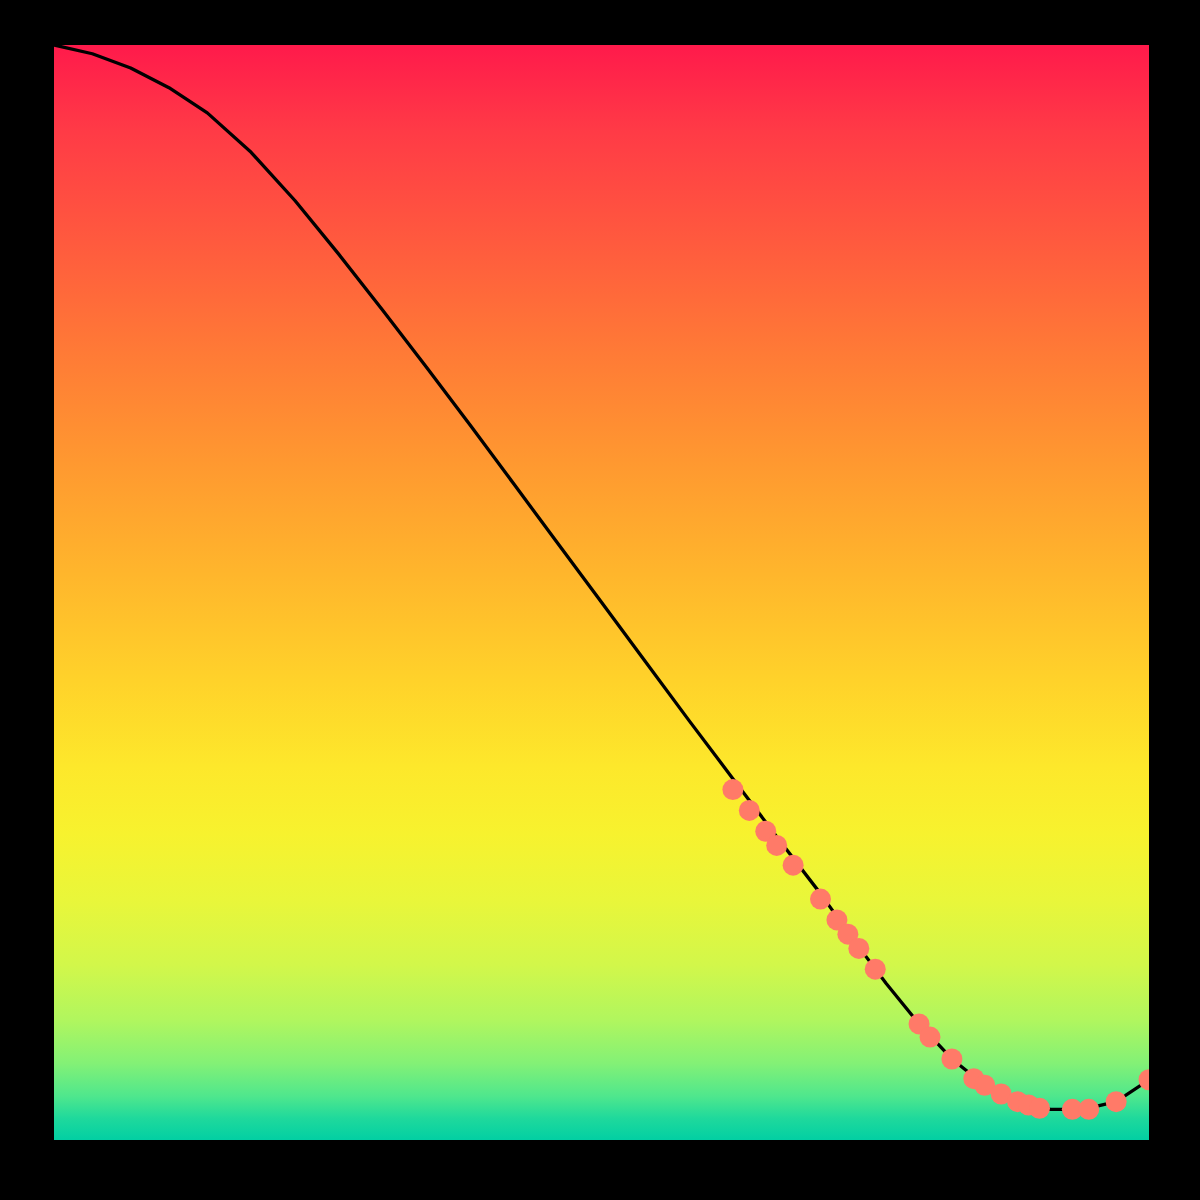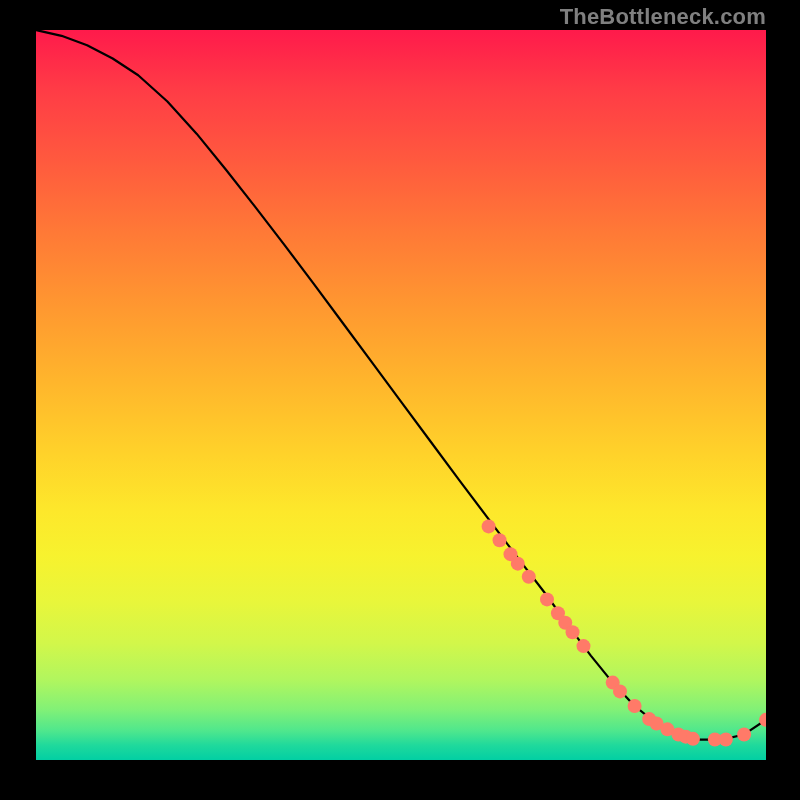--- a/index.html
+++ b/index.html
@@ -60,21 +60,20 @@
     font-weight: 600;
     color: #808080;
     letter-spacing: 0.2px;
     user-select: none;
   }
 </style>
 </head>
 <body>
 
 <div class="frame">
-  <div class="watermark">TheBottleneck.com</div>
   <div class="plot">
     <svg id="curve-svg" viewBox="0 0 730 730" preserveAspectRatio="none">
         <path d="M0.00 0.00 L25.55 5.84 L51.10 15.33 L76.65 28.47 L102.20 45.26 L131.40 71.54 L160.60 103.66 L189.80 139.43 L219.00 176.66 L248.20 214.62 L277.40 253.31 L306.60 292.73 L335.80 332.15 L365.00 371.57 L394.20 410.99 L423.40 450.41 L452.60 489.10 L481.80 527.79 L511.00 565.75 L532.90 596.41 L554.80 625.61 L576.70 652.62 L598.60 675.98 L620.50 693.50 L642.40 704.45 L664.30 709.56 L686.20 709.56 L708.10 704.45 L730.00 689.85" fill="none" stroke="#000000" stroke-width="2.2" stroke-linecap="round" stroke-linejoin="round"></path>
         <circle cx="452.60" cy="496.40" r="7" fill="#ff7a68"></circle>
         <circle cx="463.55" cy="510.27" r="7" fill="#ff7a68"></circle>
         <circle cx="474.50" cy="524.14" r="7" fill="#ff7a68"></circle>
         <circle cx="481.80" cy="533.63" r="7" fill="#ff7a68"></circle>
         <circle cx="492.75" cy="546.77" r="7" fill="#ff7a68"></circle>
         <circle cx="511.00" cy="569.40" r="7" fill="#ff7a68"></circle>
         <circle cx="521.95" cy="583.27" r="7" fill="#ff7a68"></circle>

